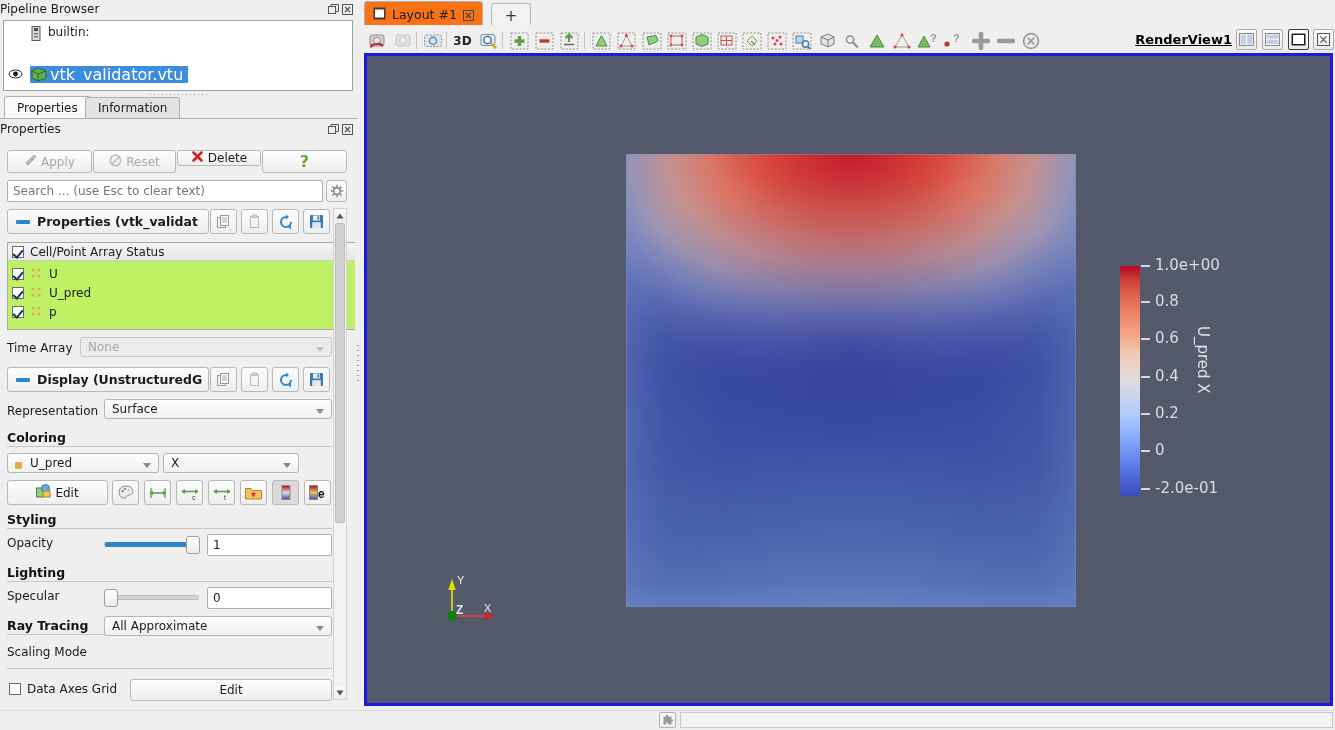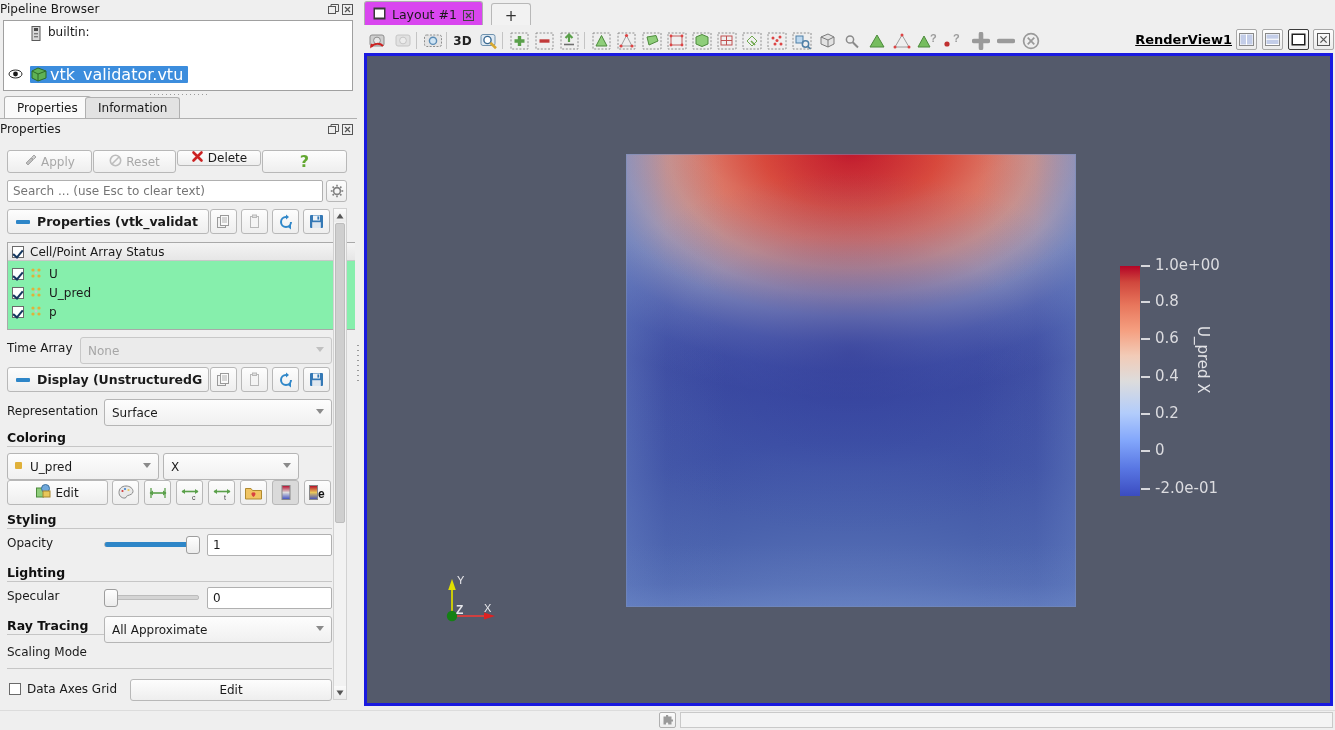--- a/index.html
+++ b/index.html
@@ -103,38 +103,38 @@
     font-weight:bold; font-size:12.5px; overflow:hidden; white-space:nowrap;
   }
   .sect-dash { width:14px; height:4px; background:#2e86c8; border-radius:1px; flex:none; }
   .sq-btn {
     position:absolute; width:27px; height:25px;
     border:1px solid #b8b8b8; background:linear-gradient(#fdfdfd,#eeeeee);
     border-radius:3px; display:flex; align-items:center; justify-content:center;
   }
 
   
-  #array-box { position:absolute; left:7px; top:242px; width:385px; height:88px; border:1px solid #a9a9a9; background:#86efac; }
+  #array-box { position:absolute; left:7px; top:242px; width:385px; height:88px; border:1px solid #a9a9a9; background:#bef264; }
   #array-header {
     position:absolute; left:0; top:0; width:100%; height:18px;
     background:linear-gradient(#f4f4f4,#e6e6e6); border-bottom:1px solid #c8c8c8;
     display:flex; align-items:center; padding-left:4px; gap:6px; font-size:12px;
   }
   .chk { width:12px; height:12px; border:1px solid #6a6a6a; background:#fff; position:relative; flex:none;}
   .chk.on::after{
     content:""; position:absolute; left:2px; top:1px; width:4px; height:8px;
     border:solid #14375f; border-width:0 2px 2px 0; transform:rotate(40deg);
   }
   .arr-row { position:absolute; left:4px; height:17px; display:flex; align-items:center; gap:6px; font-size:12px; }
   .dots-icon { width:13px; height:13px; flex:none; }
 
   .field-label { position:absolute; font-size:12px; color:#1a1a1a; }
   .combo {
     position:absolute; border:1px solid #b5b5b5; background:linear-gradient(#fdfdfd,#f0f0f0);
-    border-radius:3px; height:27px; display:flex; align-items:center;
+    border-radius:3px; height:20px; display:flex; align-items:center;
     padding-left:7px; font-size:12px; color:#1a1a1a;
   }
   .combo .arrow {
     position:absolute; right:7px; top:9px; width:0;height:0;
     border-left:4px solid transparent;border-right:4px solid transparent;border-top:5px solid #8a8a8a;
   }
   .combo.disabled { background:#ebebeb; color:#a6a6a6; border-color:#c8c8c8; }
 
   
   .grp-title { position:absolute; left:7px; font-weight:bold; font-size:12.5px; color:#111; }
@@ -163,21 +163,21 @@
   #dock-splitter .dots { position:absolute; left:2px; top:225px; width:2px; height:40px;
     background: repeating-linear-gradient(180deg,#9a9a9a 0 1px,transparent 1px 5px); }
 
   
   #layout-area { position:absolute; left:362px; top:0; width:973px; height:710px; background:#efefef; }
   #tabbar { position:absolute; left:0; top:0; width:973px; height:27px; }
   #tabbar-base { position:absolute; left:0; top:25px; width:973px; height:2px; background:#efefef; }
   .ltab {
     position:absolute; top:1px; height:26px; display:flex; align-items:center; gap:6px;
     padding: 0 8px; font-size:12.5px; border:1px solid #b0b0b0; border-bottom:none;
-    border-radius:3px 3px 0 0; background:#d946ef;
+    border-radius:3px 3px 0 0; background:#f97316;
   }
   #tab-add {
     position:absolute; left:129px; top:3px; width:40px; height:24px;
     border:1px solid #b8b8b8; border-bottom:none; background:#f2f2f2;
     border-radius:3px 3px 0 0; display:flex;align-items:center;justify-content:center;
     font-size:15px; color:#333;
   }
   .tab-close { width:11px;height:11px; }
 
   #view-toolbar { position:absolute; left:0; top:27px; width:973px; height:26px; background:#efefef; }

